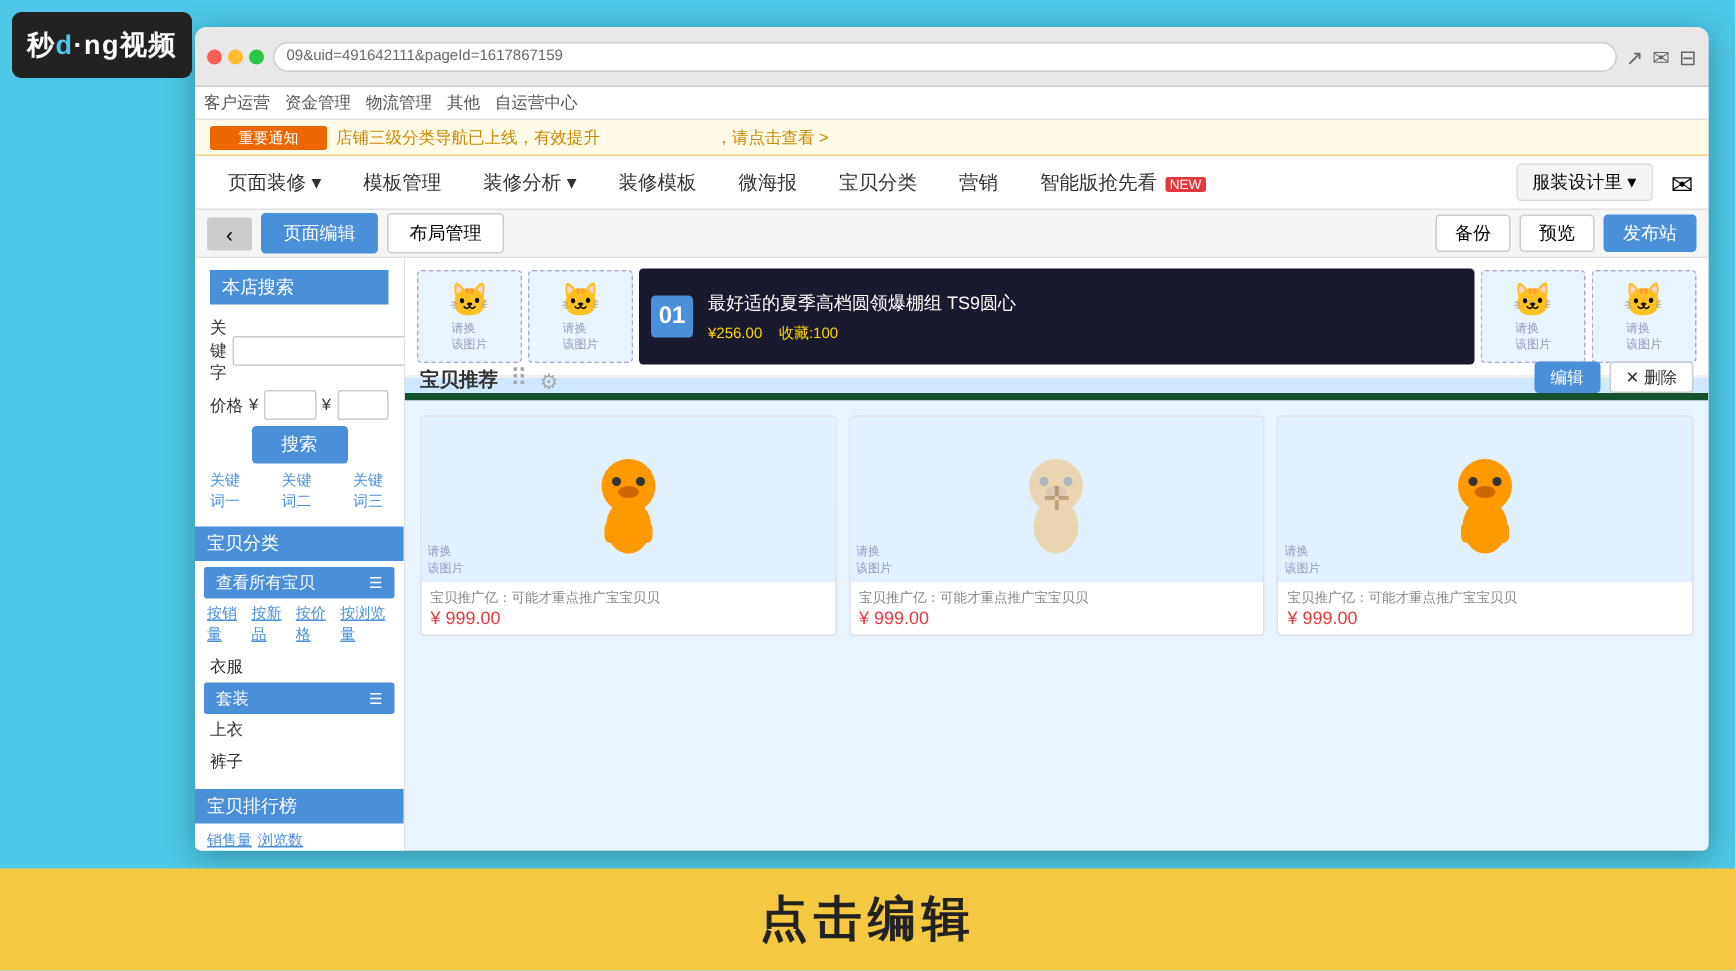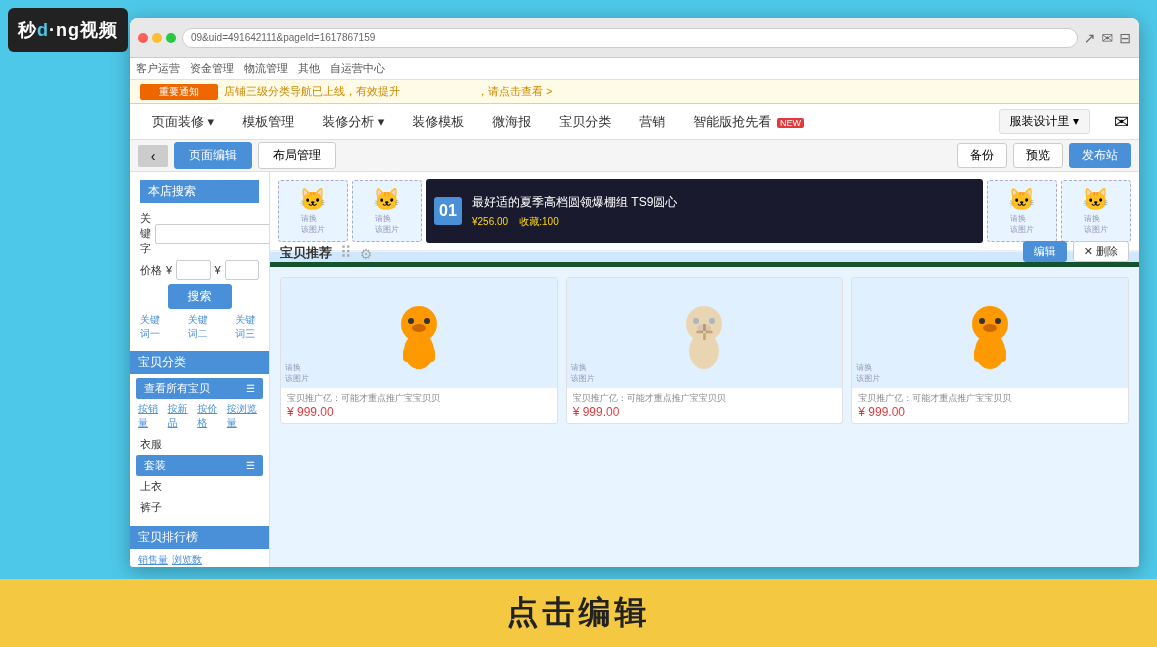--- a/index.html
+++ b/index.html
@@ -150,22 +150,22 @@
       background: #e4393c;
       color: #fff;
       font-size: 9px;
       padding: 0 3px;
       border-radius: 2px;
       margin-left: 2px;
     }
     .nav-right {
       margin-left: auto;
       display: flex;
-      align-items: center;
-      gap: 24px;
+      align-items: flex-end;
+      gap: 12px;
     }
     .nav-design-btn {
       background: #f5f5f5;
       border: 1px solid #ddd;
       border-radius: 3px;
       padding: 3px 10px;
       font-size: 12px;
       cursor: pointer;
     }
 

